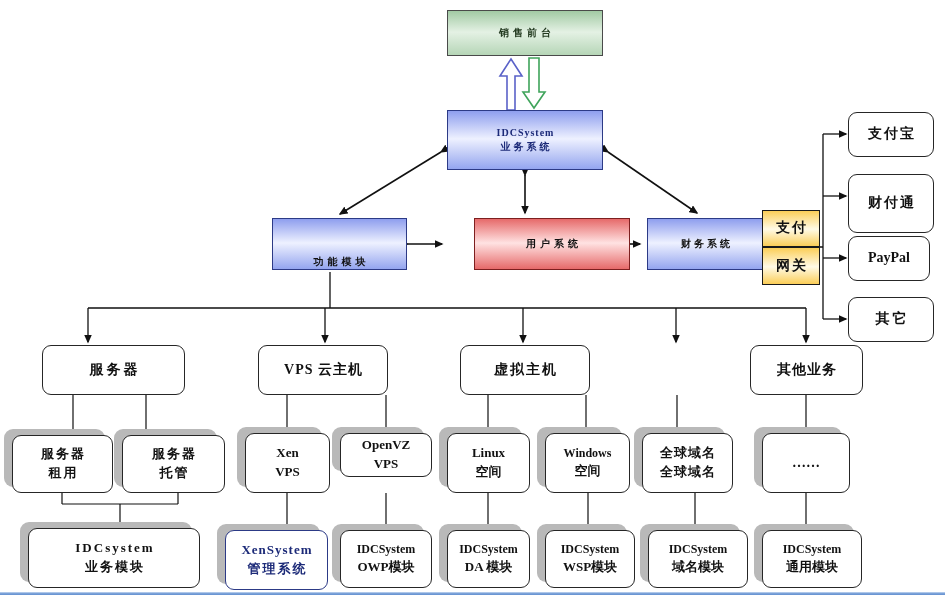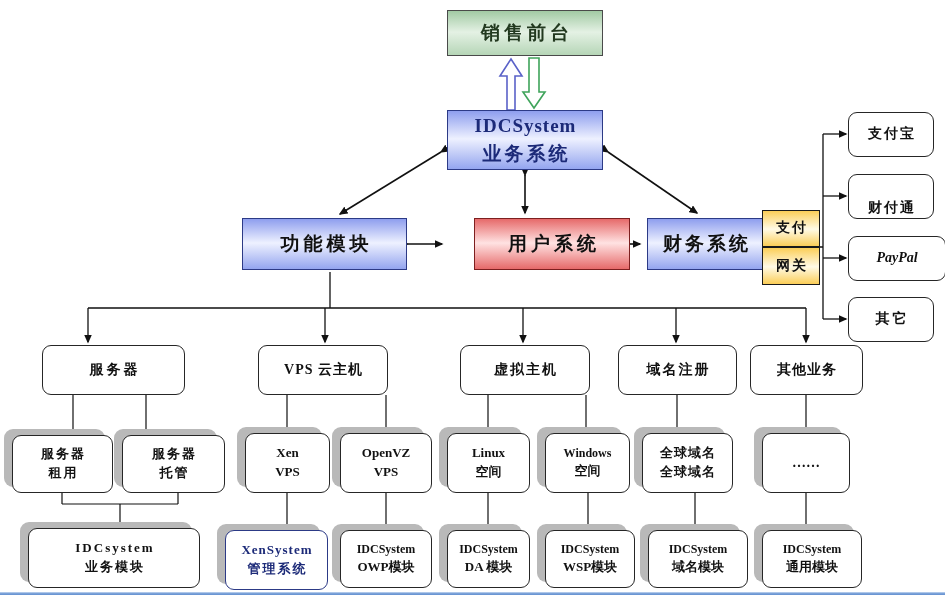--- a/index.html
+++ b/index.html
@@ -15,21 +15,21 @@
   }
   
   .grad-blue{background:linear-gradient(180deg,#8e9eee 0%,#eef1ff 48%,#94a5ef 100%);border:1px solid #2c3a86;}
   .grad-red{background:linear-gradient(180deg,#e66a6a 0%,#ffe2e2 48%,#e66a6a 100%);border:1px solid #7d1f1f;margin-left:27px;}
   .grad-green{background:linear-gradient(180deg,#a2caa4 0%,#e4f1e4 48%,#b6d6b7 100%);border:1px solid #4a4a4a;}
   .grad-yellow{background:linear-gradient(180deg,#fbce58 0%,#fffae6 52%,#fbce58 100%);border:1px solid #1a1a1a;}
   .rounded{border-radius:9px;border:1.5px solid #262626;background:#ffffff;}
   .shadowed{box-shadow:-8px -6px 0 #b9b9b9;}
   .navy{color:#1c2a78;}
   .dkgreen{color:#22391f;}
-  .fs15{font-size:19px;}
+  .fs15{font-size:10px;}
   .fs14{font-size:14px;}
   .fs13{font-size:13px;}
   .fs12{font-size:12px;align-items:center;}
   .sp4{letter-spacing:4px;text-indent:4px;}
   .sp3{letter-spacing:3px;text-indent:3px;}
   .sp2{letter-spacing:2px;text-indent:2px;}
   .sp1{letter-spacing:1px;text-indent:1px;}
   #bottom-rule{
     position:absolute;left:0;top:592px;width:945px;height:3px;z-index:1;
     background:linear-gradient(180deg,#c8daf2 0%,#6b96d3 60%,#6b96d3 100%);
@@ -82,79 +82,76 @@
 
   <div class="box grad-green fs15 sp4 dkgreen" style="left:447px;top:10px;width:156px;height:46px;">
     <span>销售前台</span>
   </div>
 
   <div class="box grad-blue fs15 navy" style="left:447px;top:110px;width:156px;height:60px;">
     <span class="sp1">IDCSystem</span>
     <span class="sp3">业务系统</span>
   </div>
 
-  <div class="box grad-blue fs15 sp4" style="left:242px;top:218px;width:165px;height:52px;">
+  <div class="box grad-blue fs15 sp4" style="left:272px;top:218px;width:135px;height:52px;justify-content:flex-end;">
     <span>功能模块</span>
   </div>
   <div class="box grad-red fs15 sp4" style="left:447px;top:218px;width:156px;height:52px;">
     <span>用户系统</span>
   </div>
   <div class="box grad-blue fs15 sp3" style="left:647px;top:218px;width:117px;height:52px;">
     <span>财务系统</span>
   </div>
 
   <div class="box grad-yellow fs14 sp2" style="left:762px;top:210px;width:58px;height:37px;align-items:center;">
     <span>支付</span>
   </div>
   <div class="box grad-yellow fs14 sp2" style="left:762px;top:247px;width:58px;height:38px;">
     <span>网关</span>
   </div>
 
   <div class="box rounded fs14 sp2" style="left:848px;top:112px;width:86px;height:45px;">
     <span>支付宝</span>
   </div>
-  <div class="box rounded fs14 sp2" style="left:848px;top:174px;width:86px;height:45px;justify-content:flex-end;">
+  <div class="box rounded fs14 sp2" style="left:848px;top:174px;width:86px;height:59px;">
     <span>财付通</span>
   </div>
-  <div class="box rounded fs14" style="left:848px;top:236px;width:98px;height:45px;font-style:italic;">
+  <div class="box rounded fs14" style="left:848px;top:236px;width:82px;height:45px;">
     <span>PayPal</span>
   </div>
   <div class="box rounded fs14 sp3" style="left:848px;top:297px;width:86px;height:45px;">
     <span>其它</span>
   </div>
 
   <div class="box rounded fs14 sp3" style="left:42px;top:345px;width:143px;height:50px;">
     <span>服务器</span>
   </div>
   <div class="box rounded fs14 sp1" style="left:258px;top:345px;width:130px;height:50px;text-align:center;">
     <span>VPS 云主机</span>
   </div>
   <div class="box rounded fs14 sp2" style="left:460px;top:345px;width:130px;height:50px;">
     <span>虚拟主机</span>
-  </div>
-  <div class="box rounded fs14 sp2" style="left:618px;top:345px;width:119px;height:50px;">
-    <span>域名注册</span>
   </div>
   <div class="box rounded fs14 sp1" style="left:750px;top:345px;width:113px;height:50px;">
     <span>其他业务</span>
   </div>
 
   <div class="box rounded shadowed fs13 sp2" style="left:12px;top:435px;width:101px;height:58px;">
     <span>服务器</span>
     <span>租用</span>
   </div>
   <div class="box rounded shadowed fs13 sp2" style="left:122px;top:435px;width:103px;height:58px;">
     <span>服务器</span>
     <span>托管</span>
   </div>
   <div class="box rounded shadowed fs13" style="left:245px;top:433px;width:85px;height:60px;">
     <span>Xen</span>
     <span>VPS</span>
   </div>
-  <div class="box rounded shadowed fs13" style="left:340px;top:433px;width:92px;height:60px;">
+  <div class="box rounded shadowed fs13" style="left:340px;top:433px;width:92px;height:44px;">
     <span>OpenVZ</span>
     <span>VPS</span>
   </div>
   <div class="box rounded shadowed fs13" style="left:447px;top:433px;width:83px;height:60px;">
     <span>Linux</span>
     <span>空间</span>
   </div>
   <div class="box rounded shadowed fs12" style="left:545px;top:433px;width:85px;height:60px;">
     <span>Windows</span>
     <span class="fs13">空间</span>

